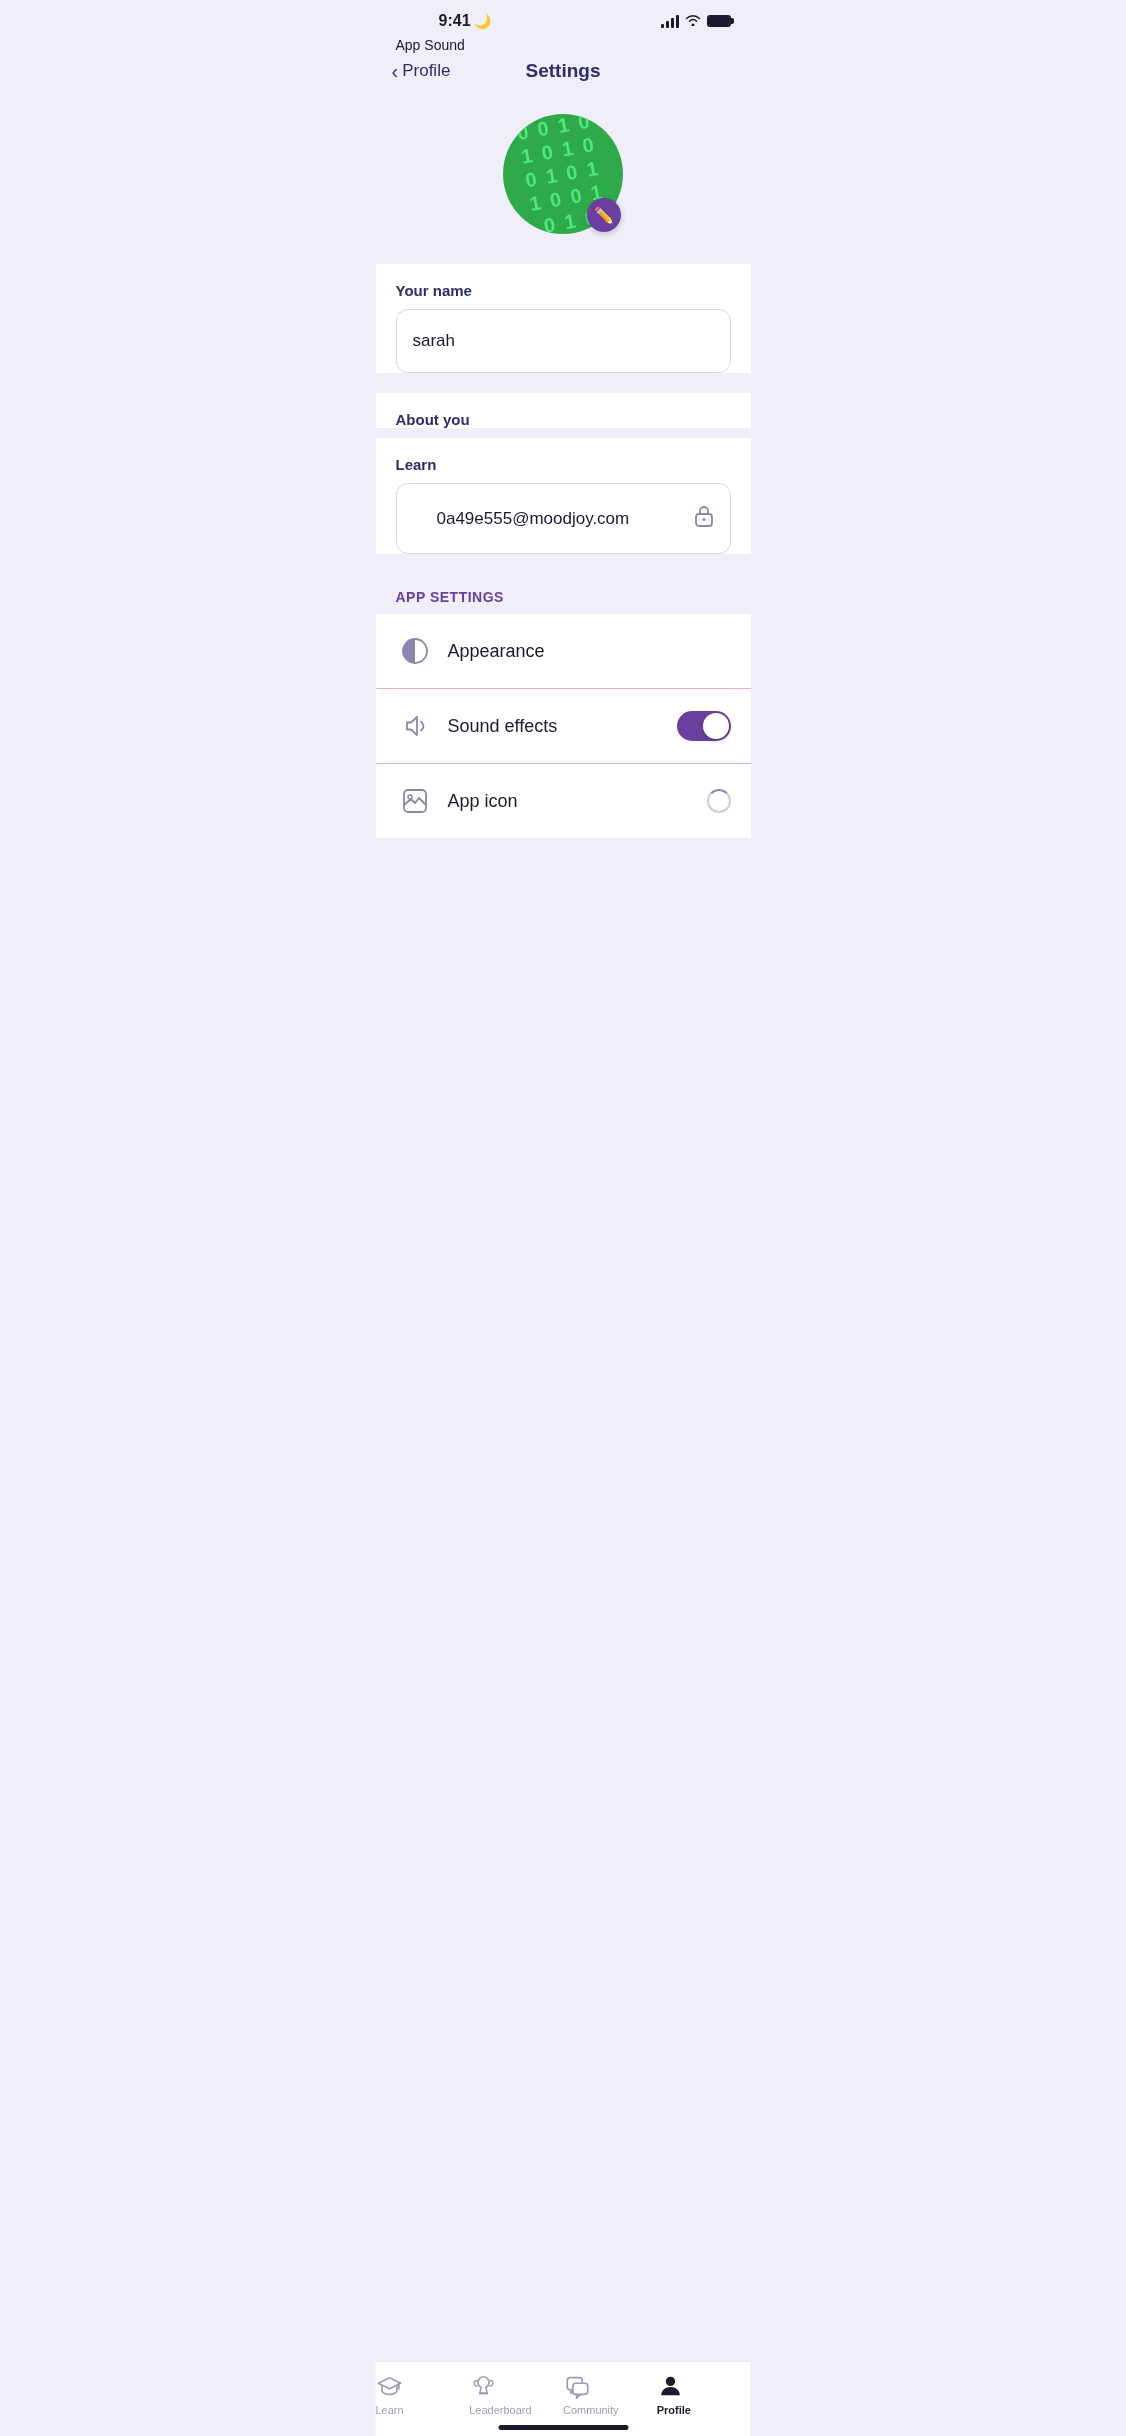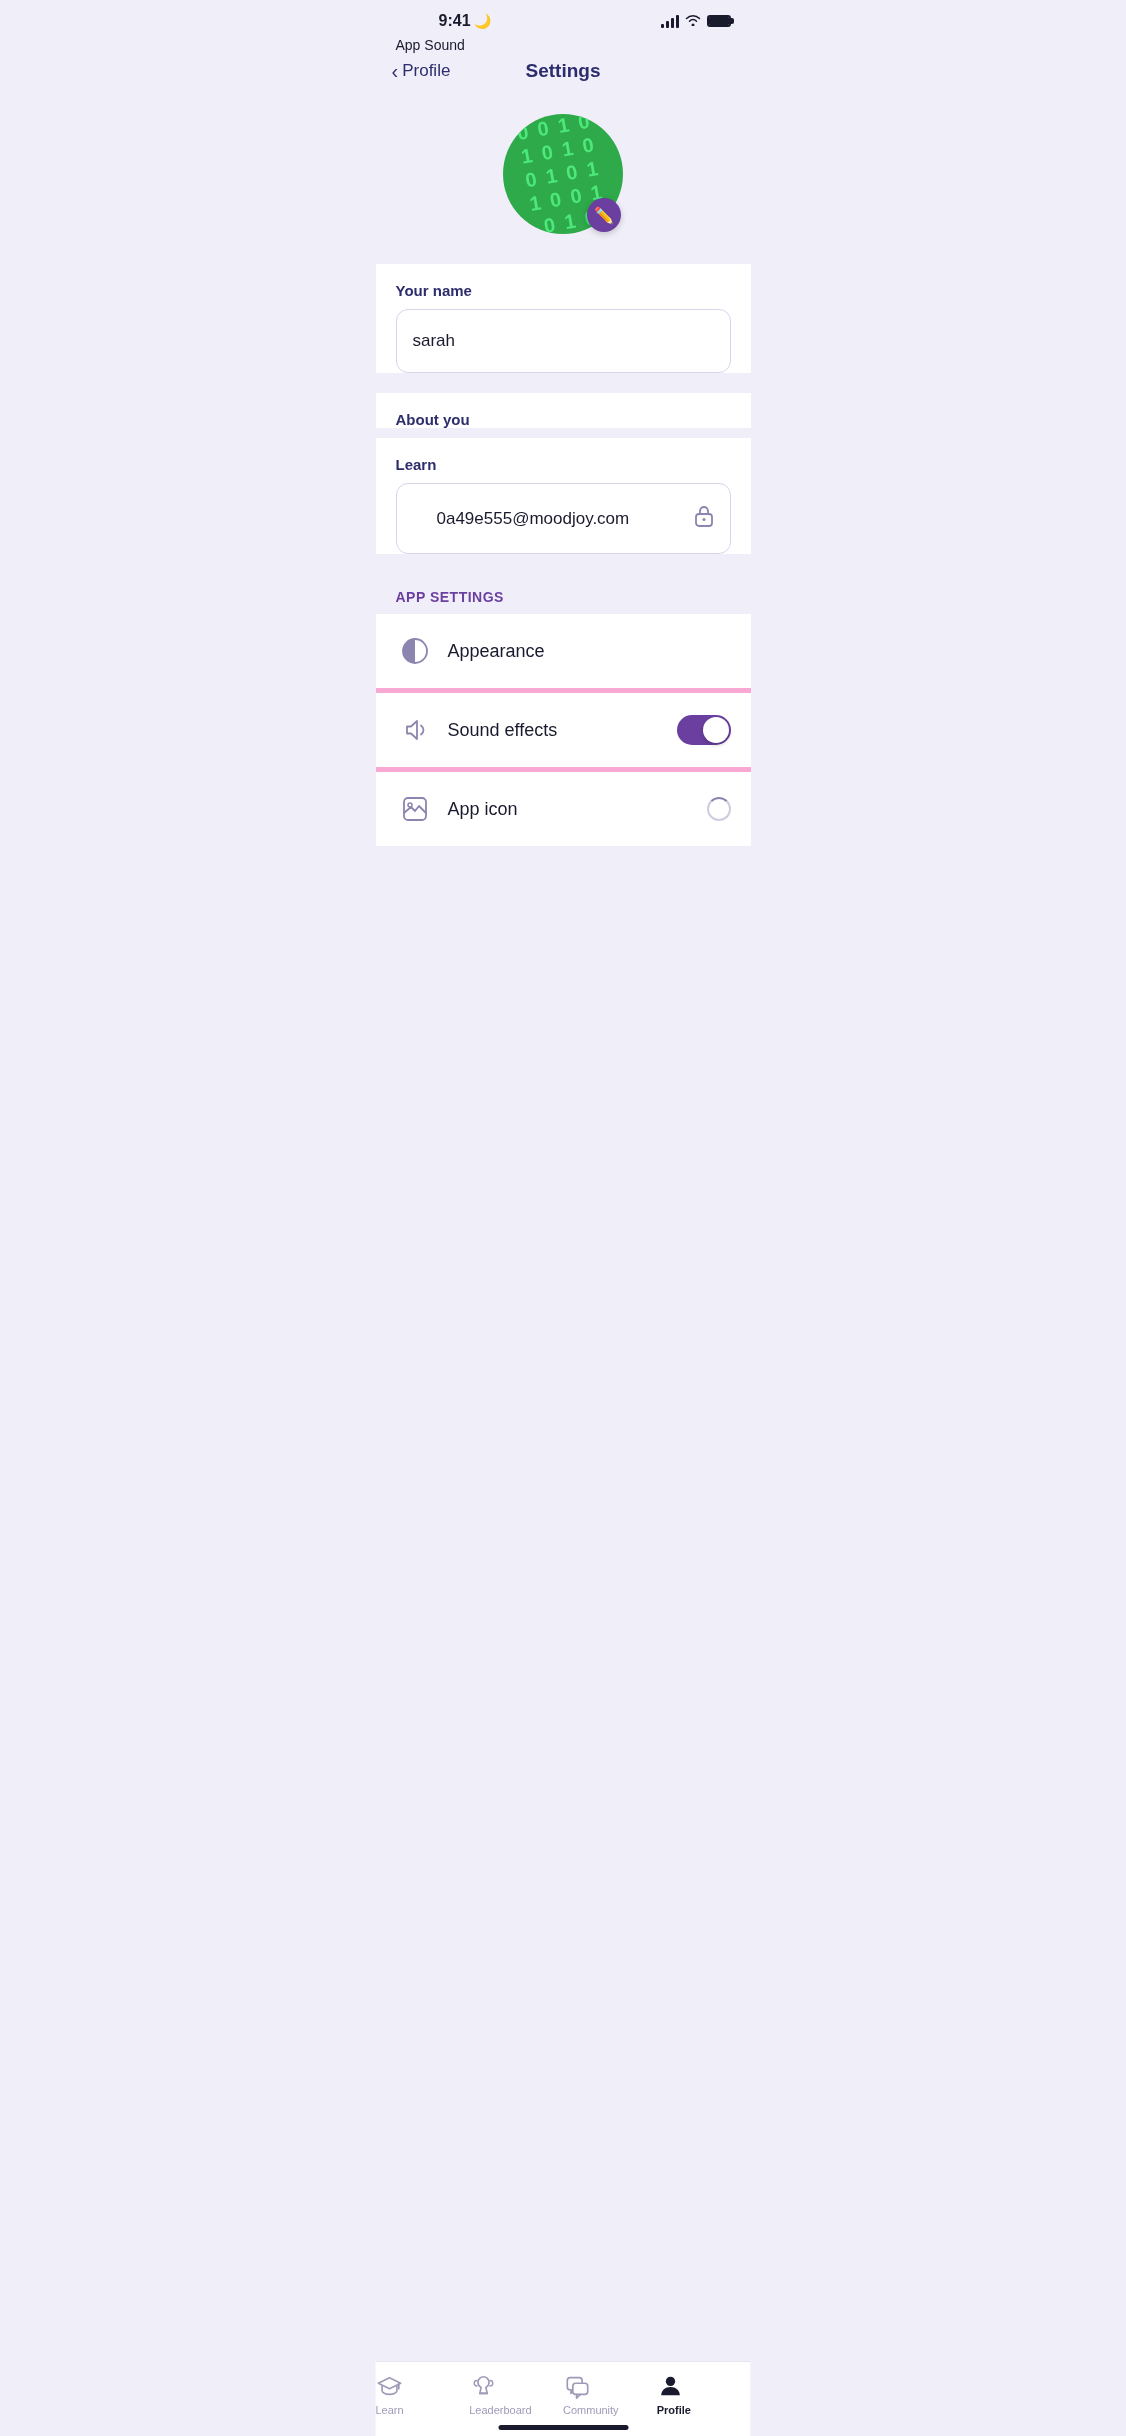--- a/index.html
+++ b/index.html
@@ -218,21 +218,21 @@
       letter-spacing: 0.5px;
     }
 
     .settings-list {
       background: white;
     }
     .settings-item {
       display: flex;
       align-items: center;
       padding: 18px 20px;
-      border-bottom: 5px solid #f9a8d4;
+      border-bottom: 1px solid #f9a8d4;
       cursor: pointer;
     }
     .settings-item:last-child {
       border-bottom: none;
       padding-left: 20px;
     }
     .settings-item-icon {
       width: 38px;
       height: 38px;
       display: flex;

